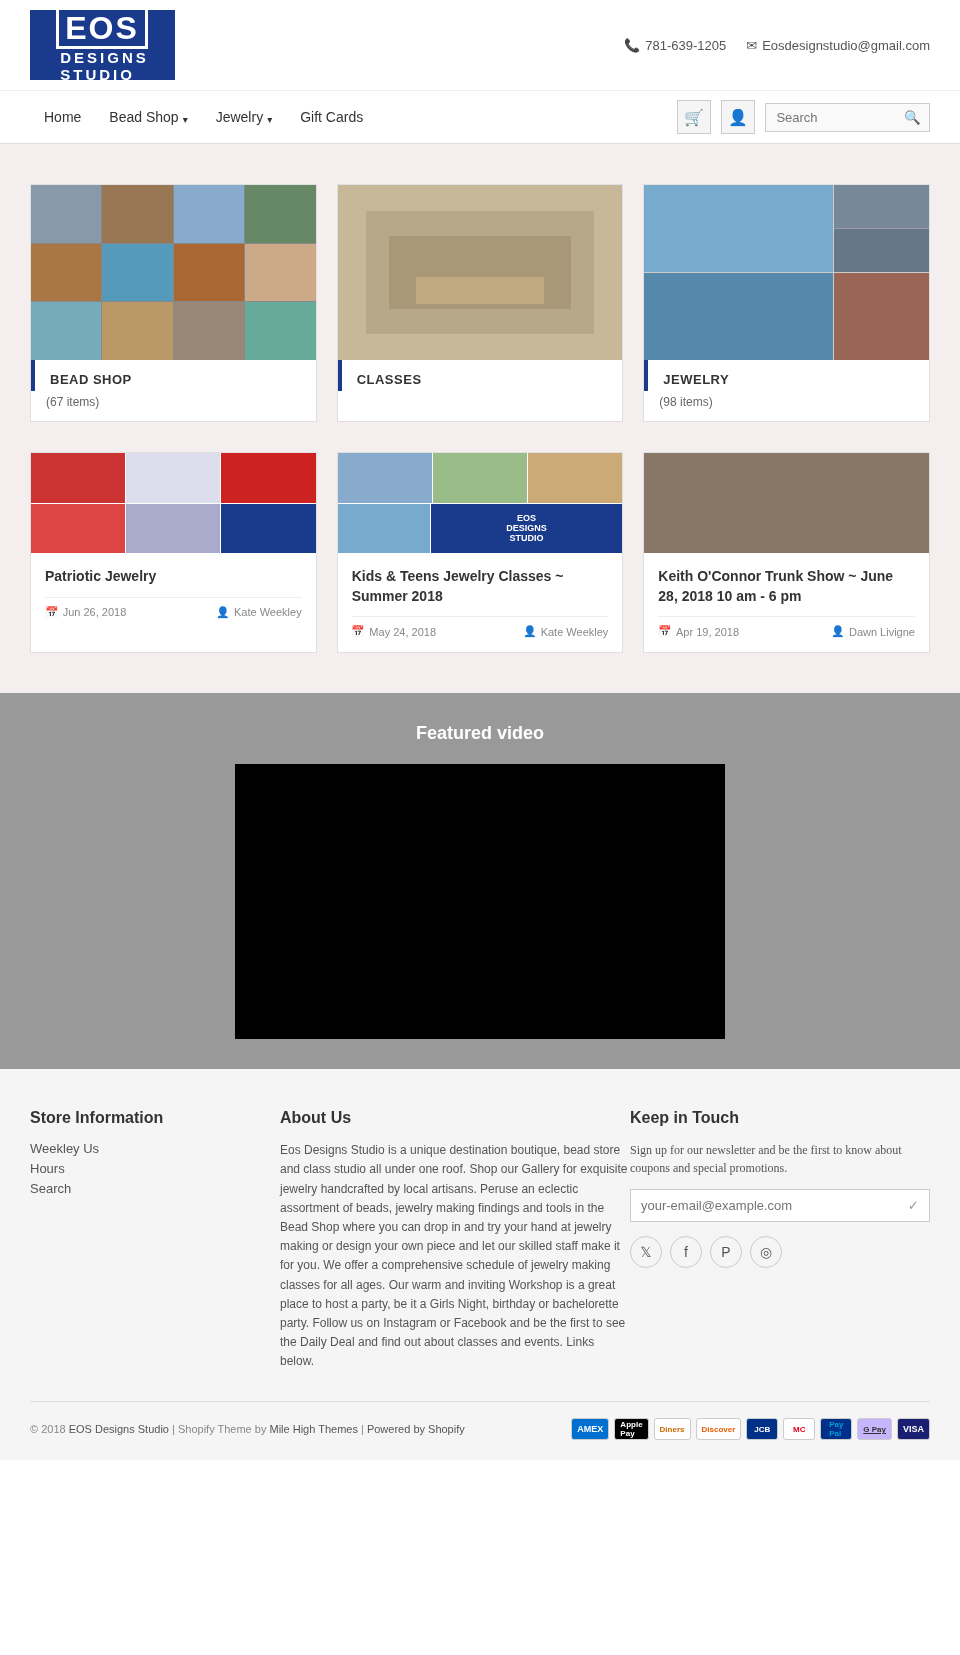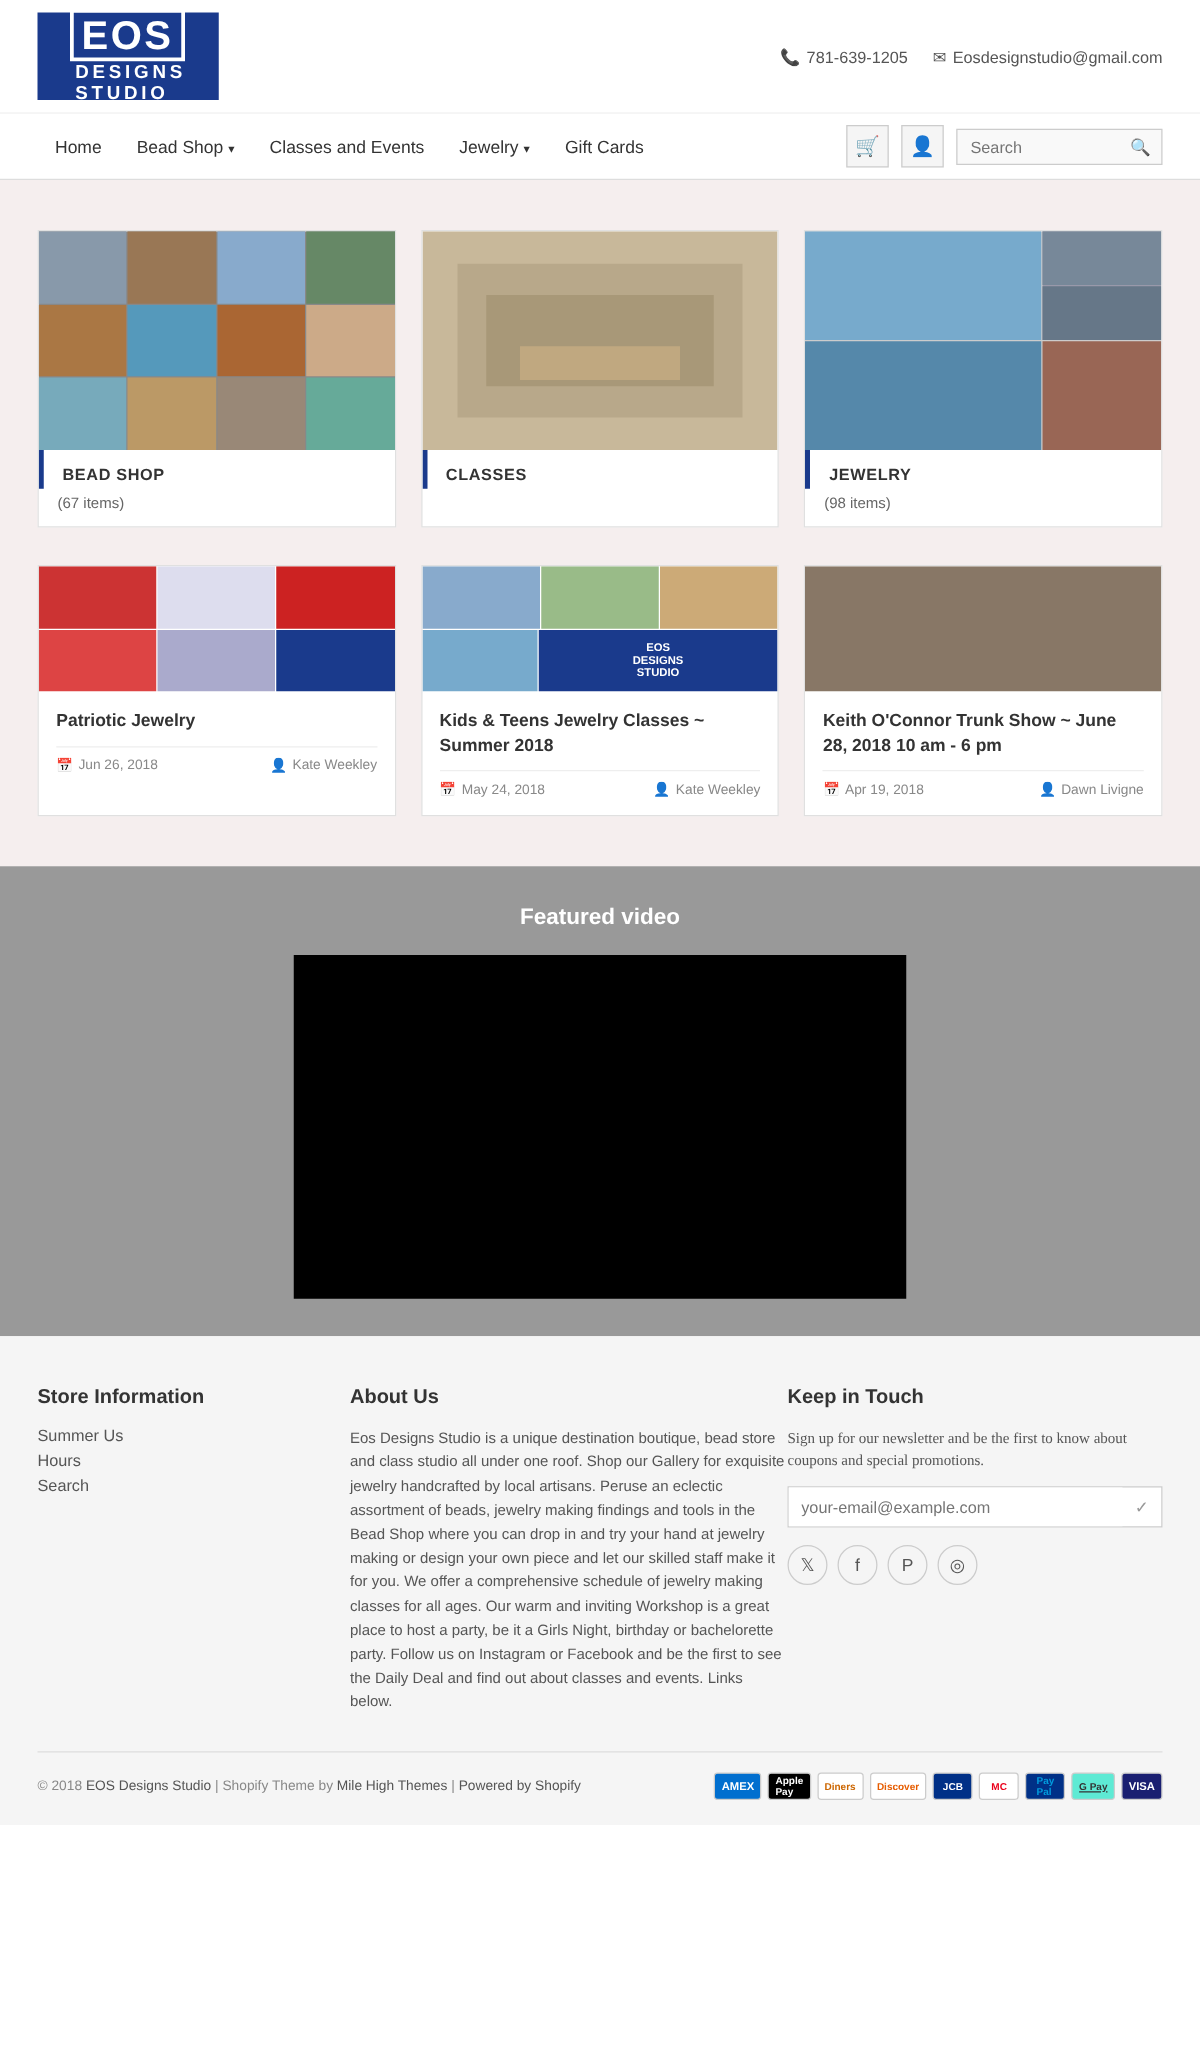--- a/index.html
+++ b/index.html
@@ -311,21 +311,21 @@
       justify-content: center;
       min-width: 32px;
     }
     .payment-badge.amex { background: #016fcf; color: #fff; }
     .payment-badge.apple { background: #000; color: #fff; }
     .payment-badge.diners { background: #fff; color: #cc6600; }
     .payment-badge.discover { background: #fff; color: #e65c00; }
     .payment-badge.jcb { background: #003087; color: #fff; font-size: 8px; }
     .payment-badge.mastercard { background: #fff; color: #eb001b; }
     .payment-badge.paypal { background: #003087; color: #009cde; font-size: 9px; }
-    .payment-badge.gpay { background: #5eead4; color: #333; text-decoration: underline; }
+    .payment-badge.gpay { background: #c4b5fd; color: #333; text-decoration: underline; }
     .payment-badge.visa { background: #1a1f71; color: #fff; }
 
     
     .bead-mosaic {
       width: 100%;
       height: 175px;
       display: grid;
       grid-template-columns: repeat(4, 1fr);
       grid-template-rows: repeat(3, 1fr);
       gap: 1px;
@@ -405,23 +405,20 @@
 </div>
 
 <nav class="nav-bar">
   <div class="nav-links">
     <div class="nav-item">
       <span>Home</span>
     </div>
     <div class="nav-item">
       <span>Bead Shop</span>
       <span class="chevron">▾</span>
-    </div>
-    <div class="nav-item">
-      <span>Classes and Events</span>
     </div>
     <div class="nav-item">
       <span>Jewelry</span>
       <span class="chevron">▾</span>
     </div>
     <div class="nav-item">
       <span>Gift Cards</span>
     </div>
   </div>
   <div class="nav-right">
@@ -564,21 +561,21 @@
 <div class="featured-video-section">
   <div class="featured-video-title">Featured video</div>
   <div class="video-placeholder"></div>
 </div>
 
 <div class="footer">
   <div class="footer-grid">
 
     <div>
       <div class="footer-col-title">Store Information</div>
-      <a class="footer-link">Summer Us</a>
+      <a class="footer-link">Weekley Us</a>
       <a class="footer-link">Hours</a>
       <a class="footer-link">Search</a>
     </div>
 
     <div>
       <div class="footer-col-title">About Us</div>
       <div class="footer-about-text">Eos Designs Studio is a unique destination boutique, bead store and class studio all under one roof. Shop our Gallery for exquisite jewelry handcrafted by local artisans. Peruse an eclectic assortment of beads, jewelry making findings and tools in the Bead Shop where you can drop in and try your hand at jewelry making or design your own piece and let our skilled staff make it for you. We offer a comprehensive schedule of jewelry making classes for all ages. Our warm and inviting Workshop is a great place to host a party, be it a Girls Night, birthday or bachelorette party. Follow us on Instagram or Facebook and be the first to see the Daily Deal and find out about classes and events. Links below.</div>
     </div>
 
     <div>

